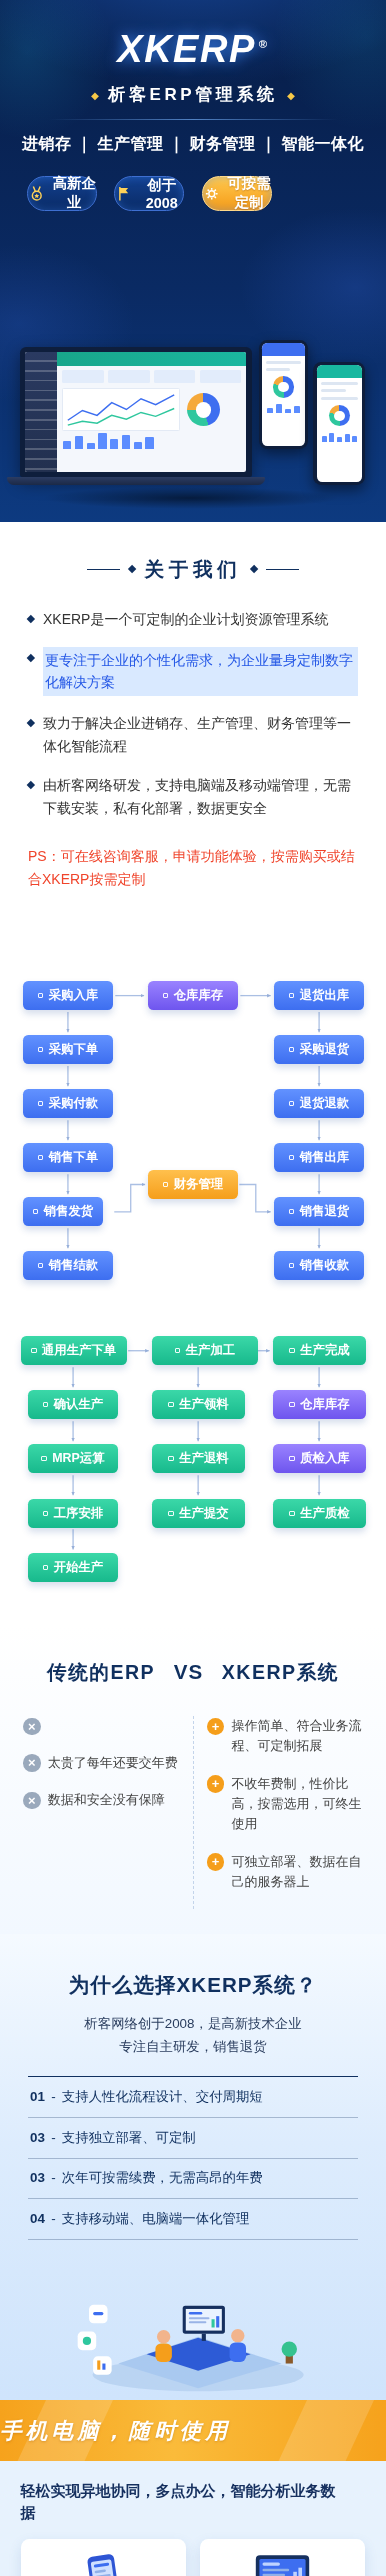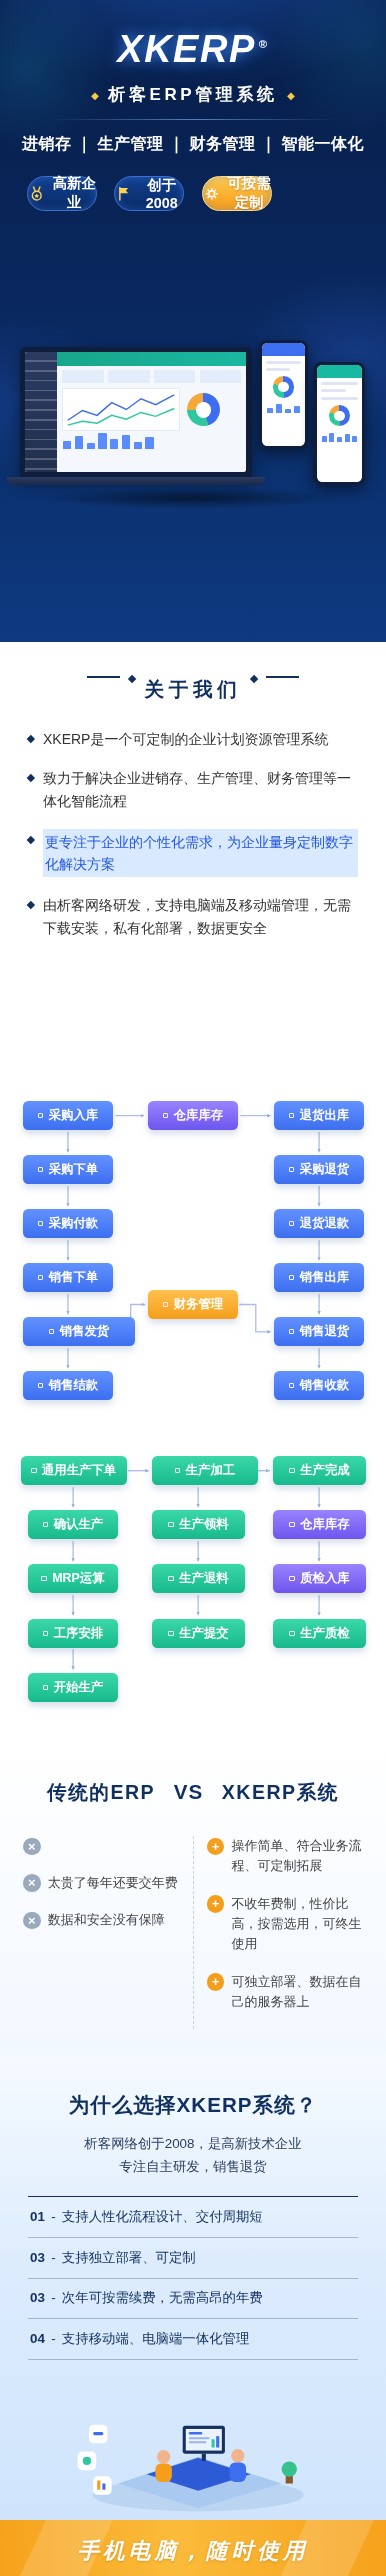--- a/index.html
+++ b/index.html
@@ -1,21 +1,21 @@
 <!DOCTYPE html>
 <html style="font-size:8.2px"><head>
 <meta charset="utf-8">
 <style>
   * { margin:0; padding:0; box-sizing:border-box; }
   html,body { background:#ffffff; }
   body { width:386px; margin:0 auto; font-family:"Liberation Sans","DejaVu Sans",sans-serif; }
   .page { width:386px; height:2665px; overflow:hidden; position:relative; background:#fff; }
 
   
-  .hero { height:642px; position:relative; overflow:hidden; color:#fff; text-align:center;
+  .hero { height:522px; position:relative; overflow:hidden; color:#fff; text-align:center;
     background: radial-gradient(464px 247px at 50% -62px, #17499e 0%, rgba(23,73,158,0) 60%),
                 linear-gradient(180deg,#071d47 0%, #0a2a63 55%, #0d3a80 100%); }
   .hero-deco { position:absolute; inset:0; pointer-events:none;
     background:
       radial-gradient(124px 124px at 7% 10%, rgba(36,196,255,.16), transparent 70%),
       radial-gradient(134px 134px at 95% 7%, rgba(36,196,255,.13), transparent 70%),
       radial-gradient(165px 113px at 92% 55%, rgba(64,120,255,.20), transparent 70%),
       radial-gradient(165px 113px at 5% 62%, rgba(64,120,255,.16), transparent 70%); }
   .logo { padding-top:28px; font-size:38px; font-style:italic; font-weight:bold; letter-spacing:1.5px;
     text-shadow:0 0 13.4px rgba(64,140,255,.95); position:relative; }
@@ -64,21 +64,21 @@
   .ph-line { height:3.1px; background:#dde6f2; margin:4.1px 4.1px 0; border-radius:1.5px; }
   .ph-line.short { width:55%; }
   .ph-donut { width:21.6px; height:21.6px; margin:5.2px auto 0; border-radius:50%; position:relative;
     background:conic-gradient(#3d6ef0 0 50%, #2fc79e 50% 80%, #f5a93b 80%); }
   .ph-donut::after { content:""; position:absolute; inset:5.7px; background:#fff; border-radius:50%; }
   .ph-bars { display:flex; align-items:flex-end; gap:2.6px; margin:5.2px 5.2px 0; height:10.3px; }
   .ph-bars i { flex:1; background:#5b8cff; border-radius:1px 1px 0 0; }
 
   
   .about { height:433px; background:#fff; padding:34px 28px 0; overflow:hidden; }
-  .sec-title { display:flex; justify-content:center; gap:9.3px; color:#10305f; }
+  .sec-title { display:flex; align-items:center; justify-content:center; gap:9.3px; color:#10305f; }
   .sec-title .ln { width:33px; height:1.5px; background:#10305f; }
   .sec-title .dm { width:6.2px; height:6.2px; background:#10305f; transform:rotate(45deg); flex:0 0 auto; }
   .sec-title .tt { font-size:19.6px; font-weight:bold; letter-spacing:4.6px; }
   .about-list { margin-top:25px; }
   .about-item { display:flex; gap:9.3px; margin-bottom:16.5px; }
   .about-item .bullet { flex:0 0 auto; width:5.7px; height:5.7px; background:#10305f; transform:rotate(45deg); margin-top:8.2px; }
   .about-item .txt { font-size:14px; color:#333; line-height:1.62; text-align:left; }
   .about-item .txt.hl { color:#2457e6; background:#d9e9ff; padding:1.5px 2.1px; }
   .ps { margin-top:26px; font-size:14px; color:#f0442b; line-height:1.62; }
 
@@ -114,21 +114,21 @@
     background:linear-gradient(180deg,#f5faff 0%, #ddecfd 45%, #cfe4fc 100%); }
   .why-title { text-align:center; font-size:20.6px; font-weight:bold; color:#10305f; letter-spacing:1px; }
   .why-desc { margin-top:14.4px; text-align:center; font-size:13.4px; color:#2a3d5e; line-height:1.7; }
   .why-list { width:330px; margin:17.5px auto 0; border-top:1px solid #10305f; }
   .why-row { display:flex; gap:6.2px; align-items:baseline; padding:10.8px 2.1px; border-bottom:0.5px solid rgba(16,48,95,.28);
     font-size:13.4px; color:#10305f; }
   .why-row .num { font-weight:bold; }
   .why-illu { position:absolute; left:59px; bottom:3.1px; }
 
   
-  .banner { height:61px; position:relative; overflow:hidden; display:flex; align-items:center; justify-content:center;
+  .banner { height:61px; position:relative; overflow:hidden; display:flex; align-items:center; justify-content:flex-start;
     background:linear-gradient(90deg,#f6a21c,#fabb3a 45%,#f6a21c); }
   .banner::before { content:""; position:absolute; left:29px; top:-15.5px; width:67px; height:103px;
     background:rgba(255,255,255,.16); transform:skewX(-25deg); }
   .banner::after { content:""; position:absolute; right:29px; top:-15.5px; width:67px; height:103px;
     background:rgba(255,255,255,.16); transform:skewX(-25deg); }
   .banner-title { color:#fff; font-size:21.6px; font-weight:bold; font-style:italic; letter-spacing:4.1px;
     text-shadow:0 1px 2.6px rgba(160,90,0,.35); position:relative; }
 
   
   .bottom { height:216px; background:#e7f2fd; padding:18.5px 20.6px 0; overflow:hidden; }
@@ -257,31 +257,32 @@
       <span class="dm"></span>
       <span class="ln"></span>
     </div>
     <div class="about-list">
       <div class="about-item">
         <span class="bullet"></span>
         <span class="txt">XKERP是一个可定制的企业计划资源管理系统</span>
       </div>
       <div class="about-item">
         <span class="bullet"></span>
-        <span class="txt">致力于解决企业进销存、生产管理、财务管理等一体化智能流程</span>
+        <span class="txt hl">更专注于企业的个性化需求，为企业量身定制数字化解决方案</span>
       </div>
       <div class="about-item">
         <span class="bullet"></span>
-        <span class="txt hl">更专注于企业的个性化需求，为企业量身定制数字化解决方案</span>
+        <span class="txt">致力于解决企业进销存、生产管理、财务管理等一体化智能流程</span>
       </div>
       <div class="about-item">
         <span class="bullet"></span>
         <span class="txt">由析客网络研发，支持电脑端及移动端管理，无需下载安装，私有化部署，数据更安全</span>
       </div>
     </div>
+    <div class="ps">PS：可在线咨询客服，申请功能体验，按需购买或结合XKERP按需定制</div>
   </section>
 
   <section class="flow">
     <svg class="flow-arrows" width="386" height="670" viewBox="0 0 750 1300">
       <defs>
         <marker id="ah" markerWidth="9" markerHeight="9" refX="7" refY="3.5" orient="auto" markerUnits="userSpaceOnUse">
           <path d="M0,0 L7,3.5 L0,7 Z" fill="#97afd9"></path>
         </marker>
       </defs>
       <g stroke="#aabfe3" stroke-width="2.5" fill="none" marker-end="url(#ah)">
@@ -323,21 +324,21 @@
         <span>采购下单</span>
       </div>
     <div class="fnode fb" style="left:23px;top:134px;width:90px">
         <span class="ic"></span>
         <span>采购付款</span>
       </div>
     <div class="fnode fb" style="left:23px;top:188px;width:90px">
         <span class="ic"></span>
         <span>销售下单</span>
       </div>
-    <div class="fnode fb" style="left:23px;top:242px;width:112px">
+    <div class="fnode fb" style="left:23px;top:242px;width:80px">
         <span class="ic"></span>
         <span>销售发货</span>
       </div>
     <div class="fnode fb" style="left:23px;top:296px;width:90px">
         <span class="ic"></span>
         <span>销售结款</span>
       </div>
 
     <div class="fnode fp" style="left:148px;top:26px;width:90px">
         <span class="ic"></span>

